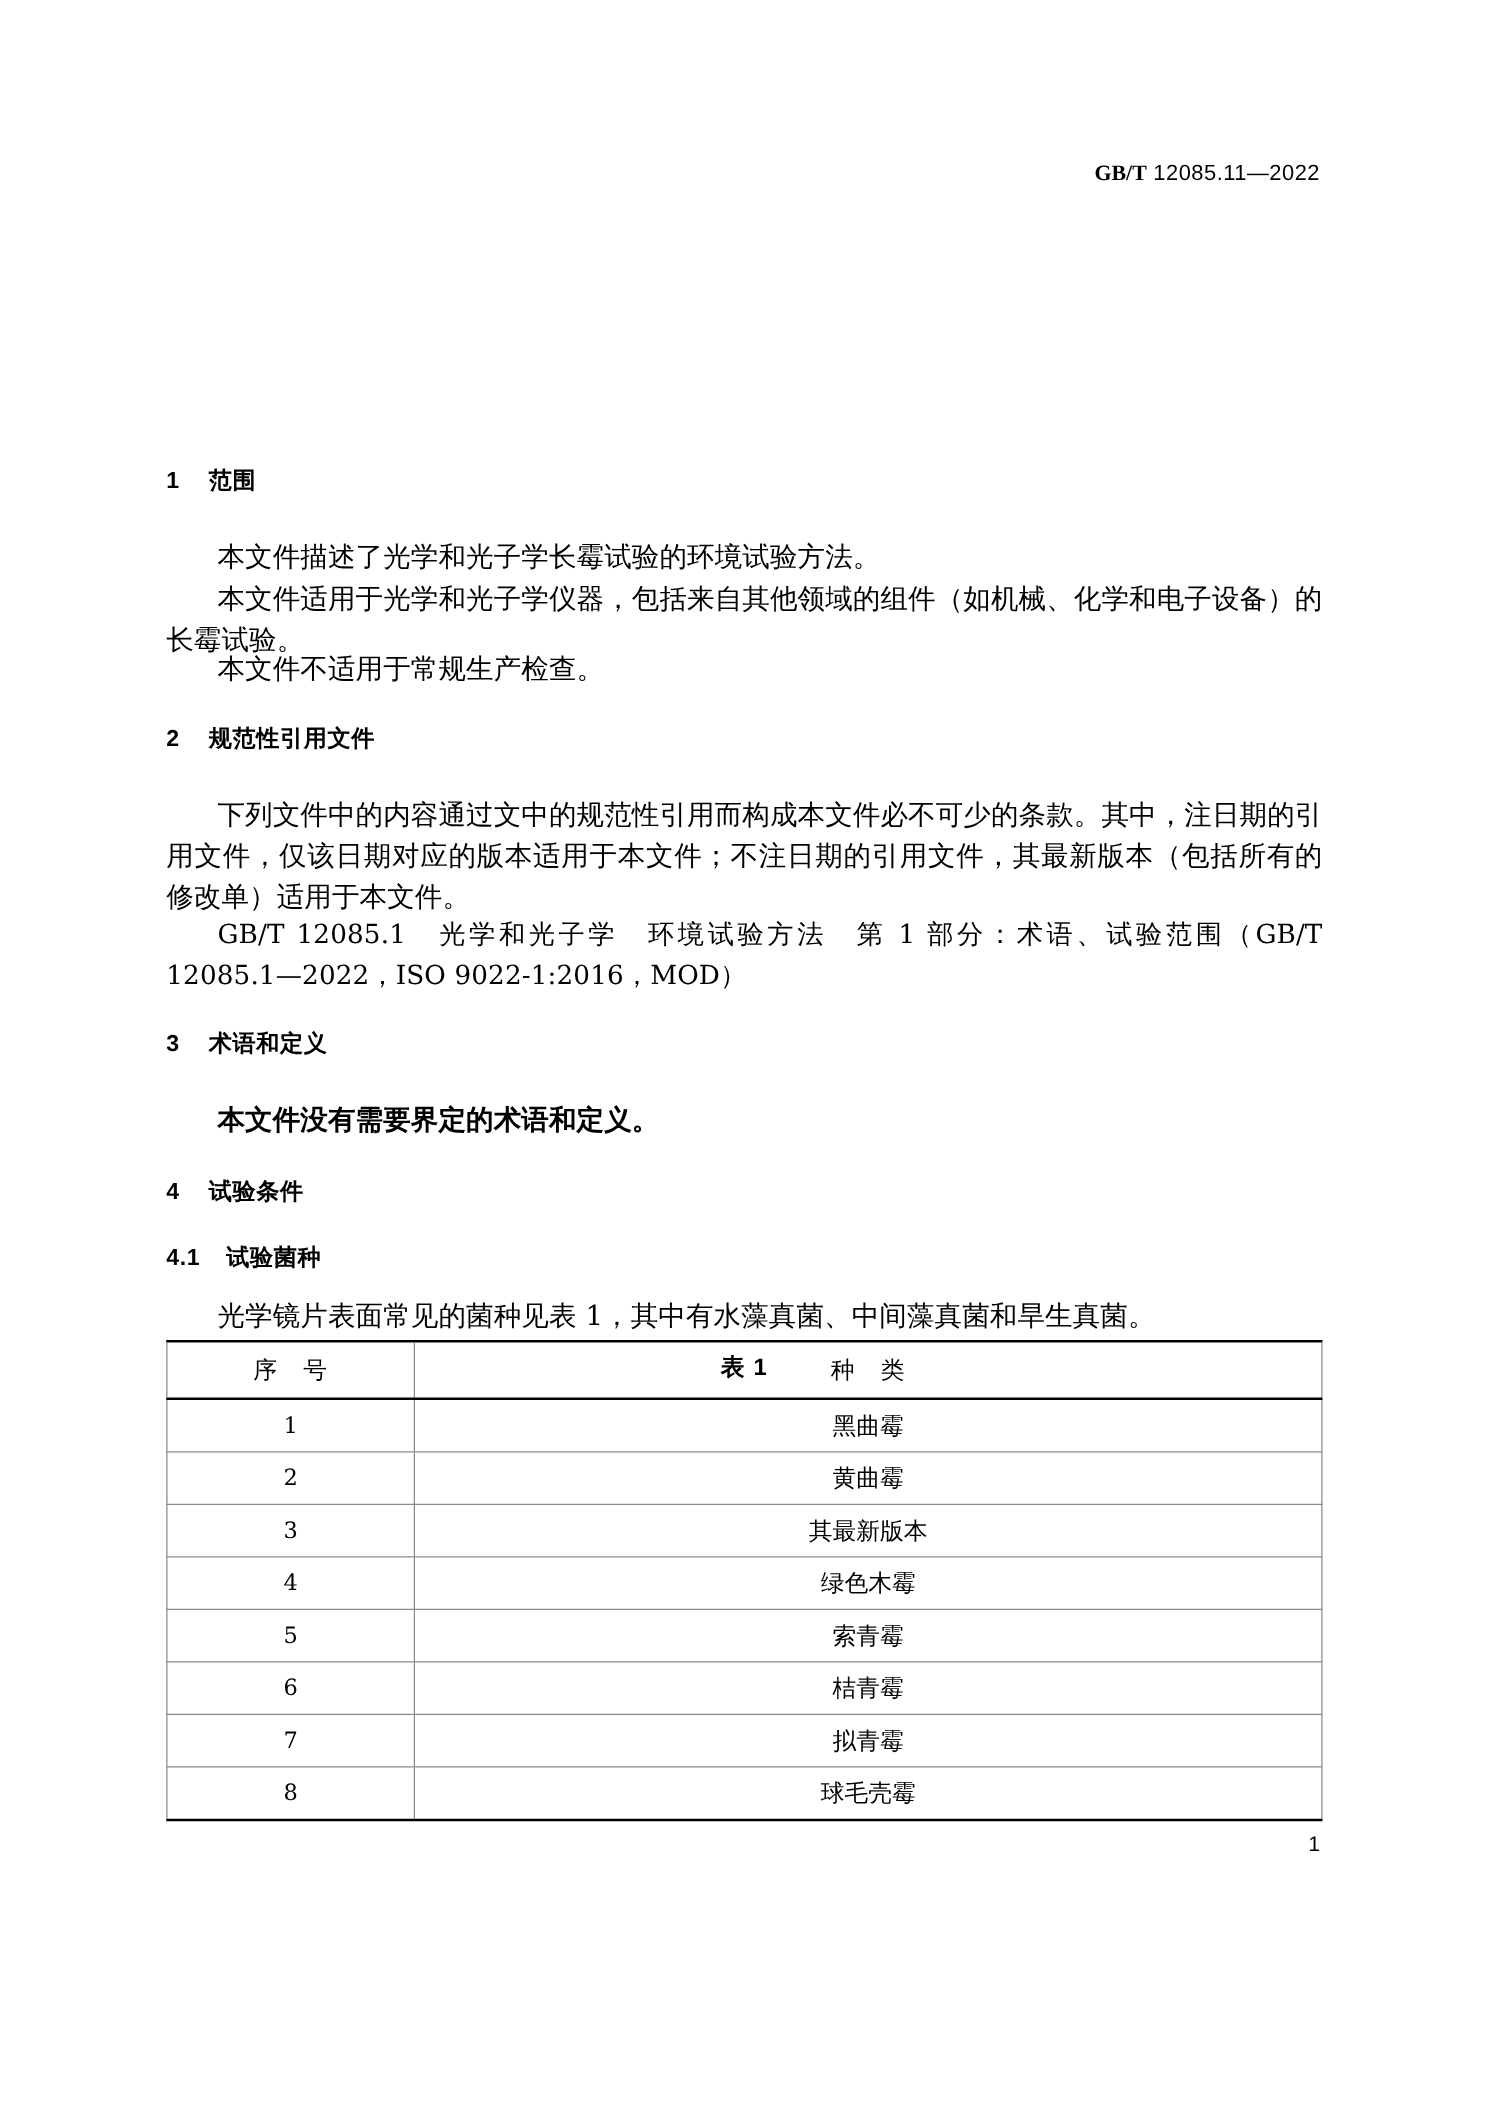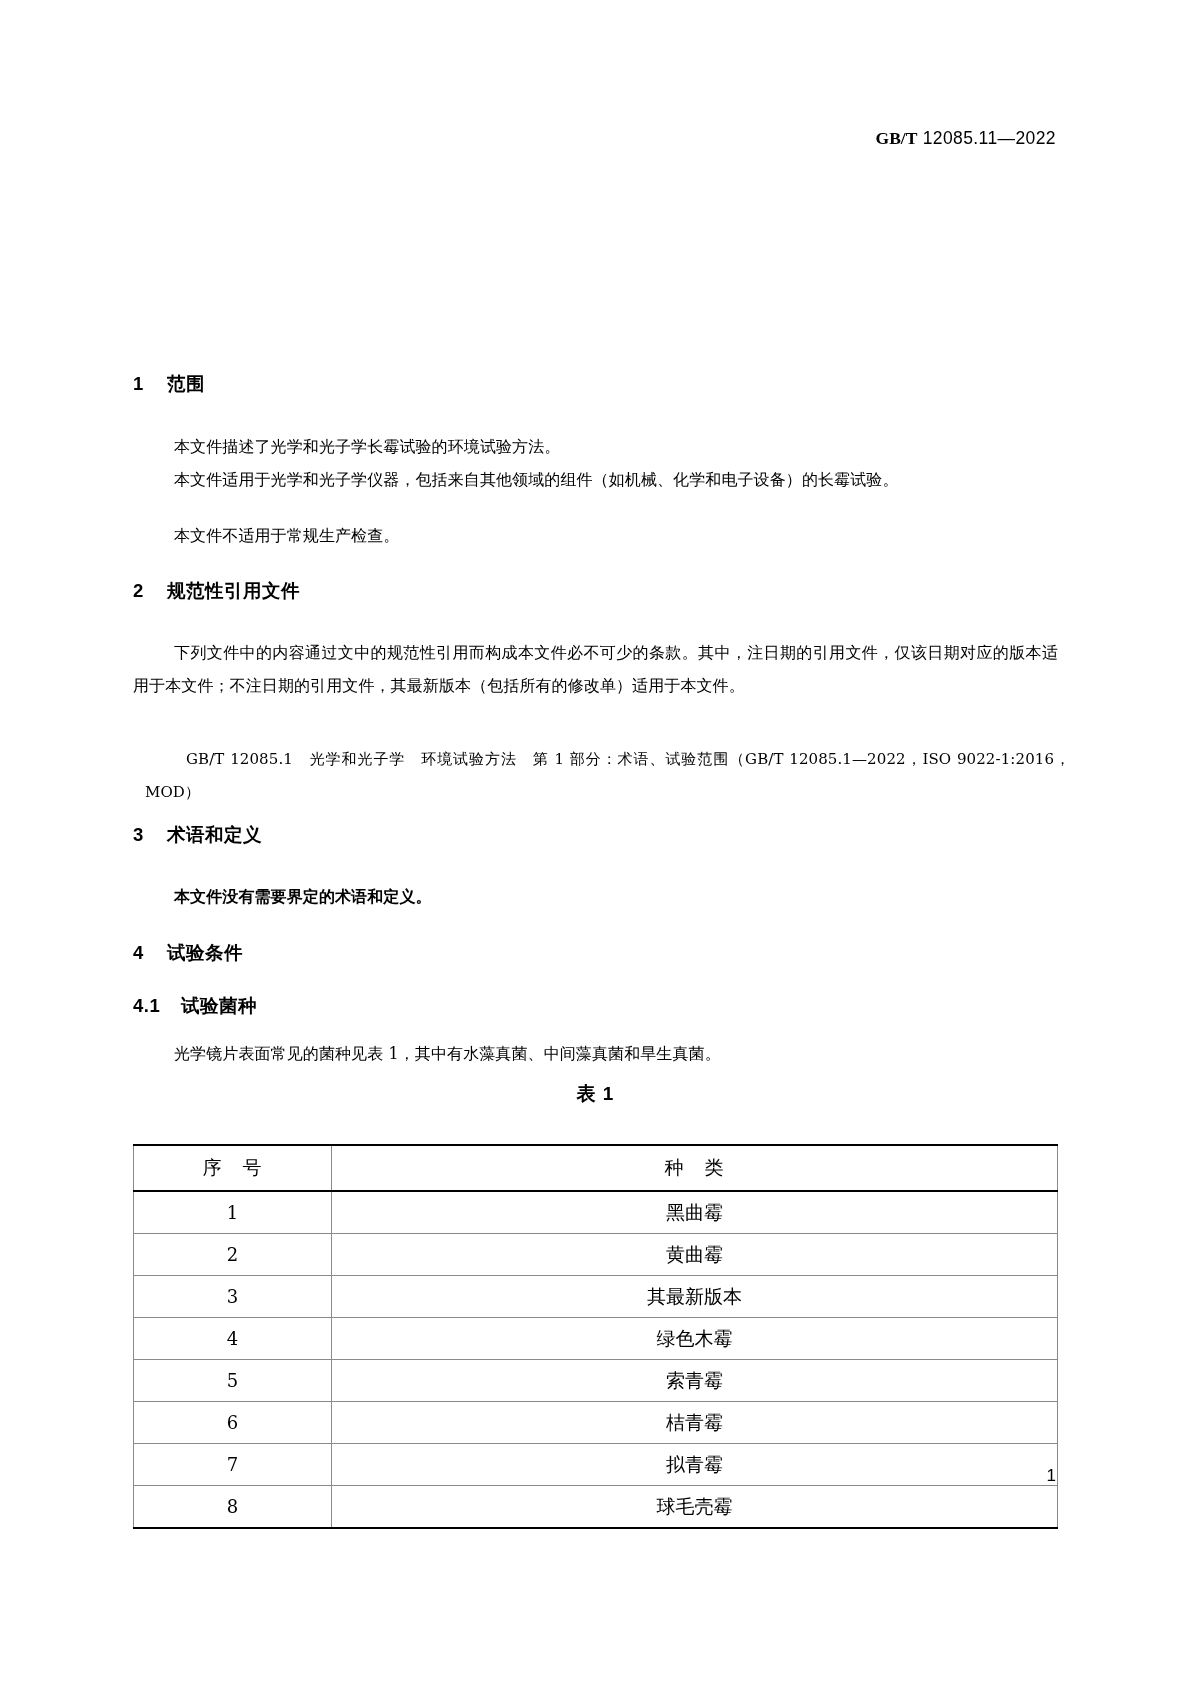--- a/index.html
+++ b/index.html
@@ -86,32 +86,32 @@
     letter-spacing: 0.5px;
     line-height: 26px;
   }
   h2.sub-clause .num {
     display: inline-block;
     min-width: 48px;
   }
 
   p.body {
     margin: 0;
-    font-size: 16px;
+    font-size: 22px;
     line-height: 33px;
     text-align: justify;
     text-justify: inter-ideograph;
     letter-spacing: 0.1px;
   }
   p.body.indent {
     text-indent: 41px;
   }
   p.hang {
-    margin: 12px;
-    font-size: 15px;
+    margin: 0;
+    font-size: 21px;
     line-height: 33px;
     text-align: justify;
     text-indent: 41px;
     letter-spacing: 0.1px;
   }
 
   
   .abs { position: absolute; }
 
   
@@ -198,21 +198,21 @@
       <span class="num">4</span><span>试验条件</span>
     </h2>
 
     <h2 class="sub-clause abs" style="top:993px;left:0;">
       <span class="num">4.1</span><span>试验菌种</span>
     </h2>
     <p class="body indent abs" style="top:1037px;left:0;width:925px;">光学镜片表面常见的菌种见表 1，其中有水藻真菌、中间藻真菌和旱生真菌。</p>
 
     <div class="table-caption" style="top:1081px;">表 1</div>
 
-    <table class="spec" style="top:1144px;left:0;">
+    <table class="spec" style="top:1072px;left:0;">
       <thead>
         <tr>
           <th class="colhead">序　号</th>
           <th class="colhead">种　类</th>
         </tr>
       </thead>
       <tbody>
         <tr>
           <td class="num-cell">1</td>
           <td>黑曲霉</td>

